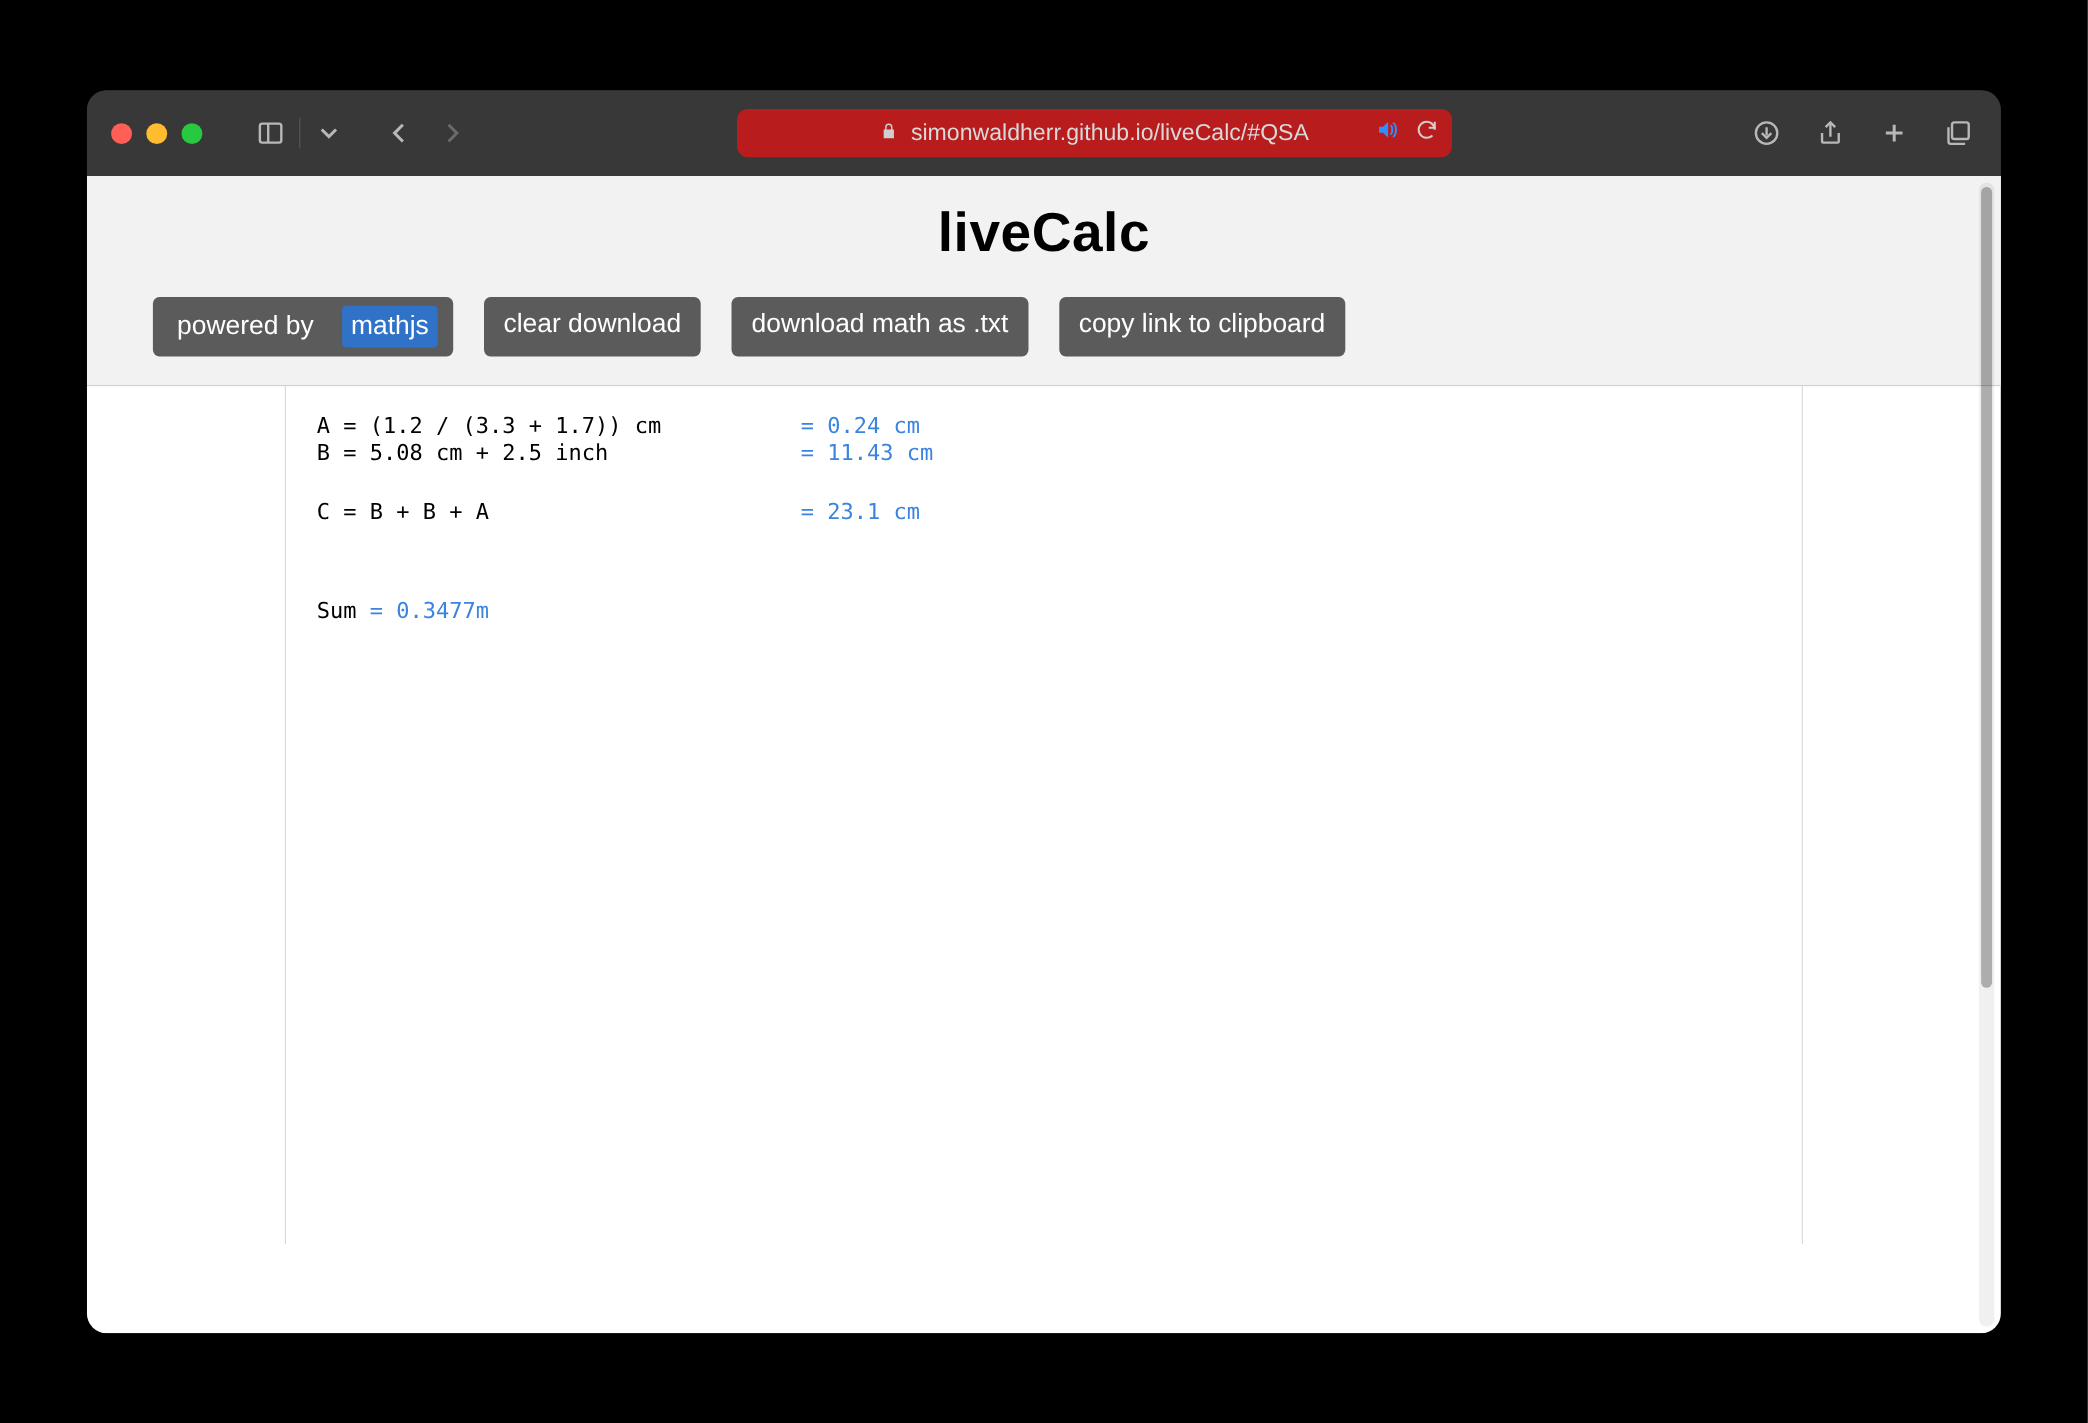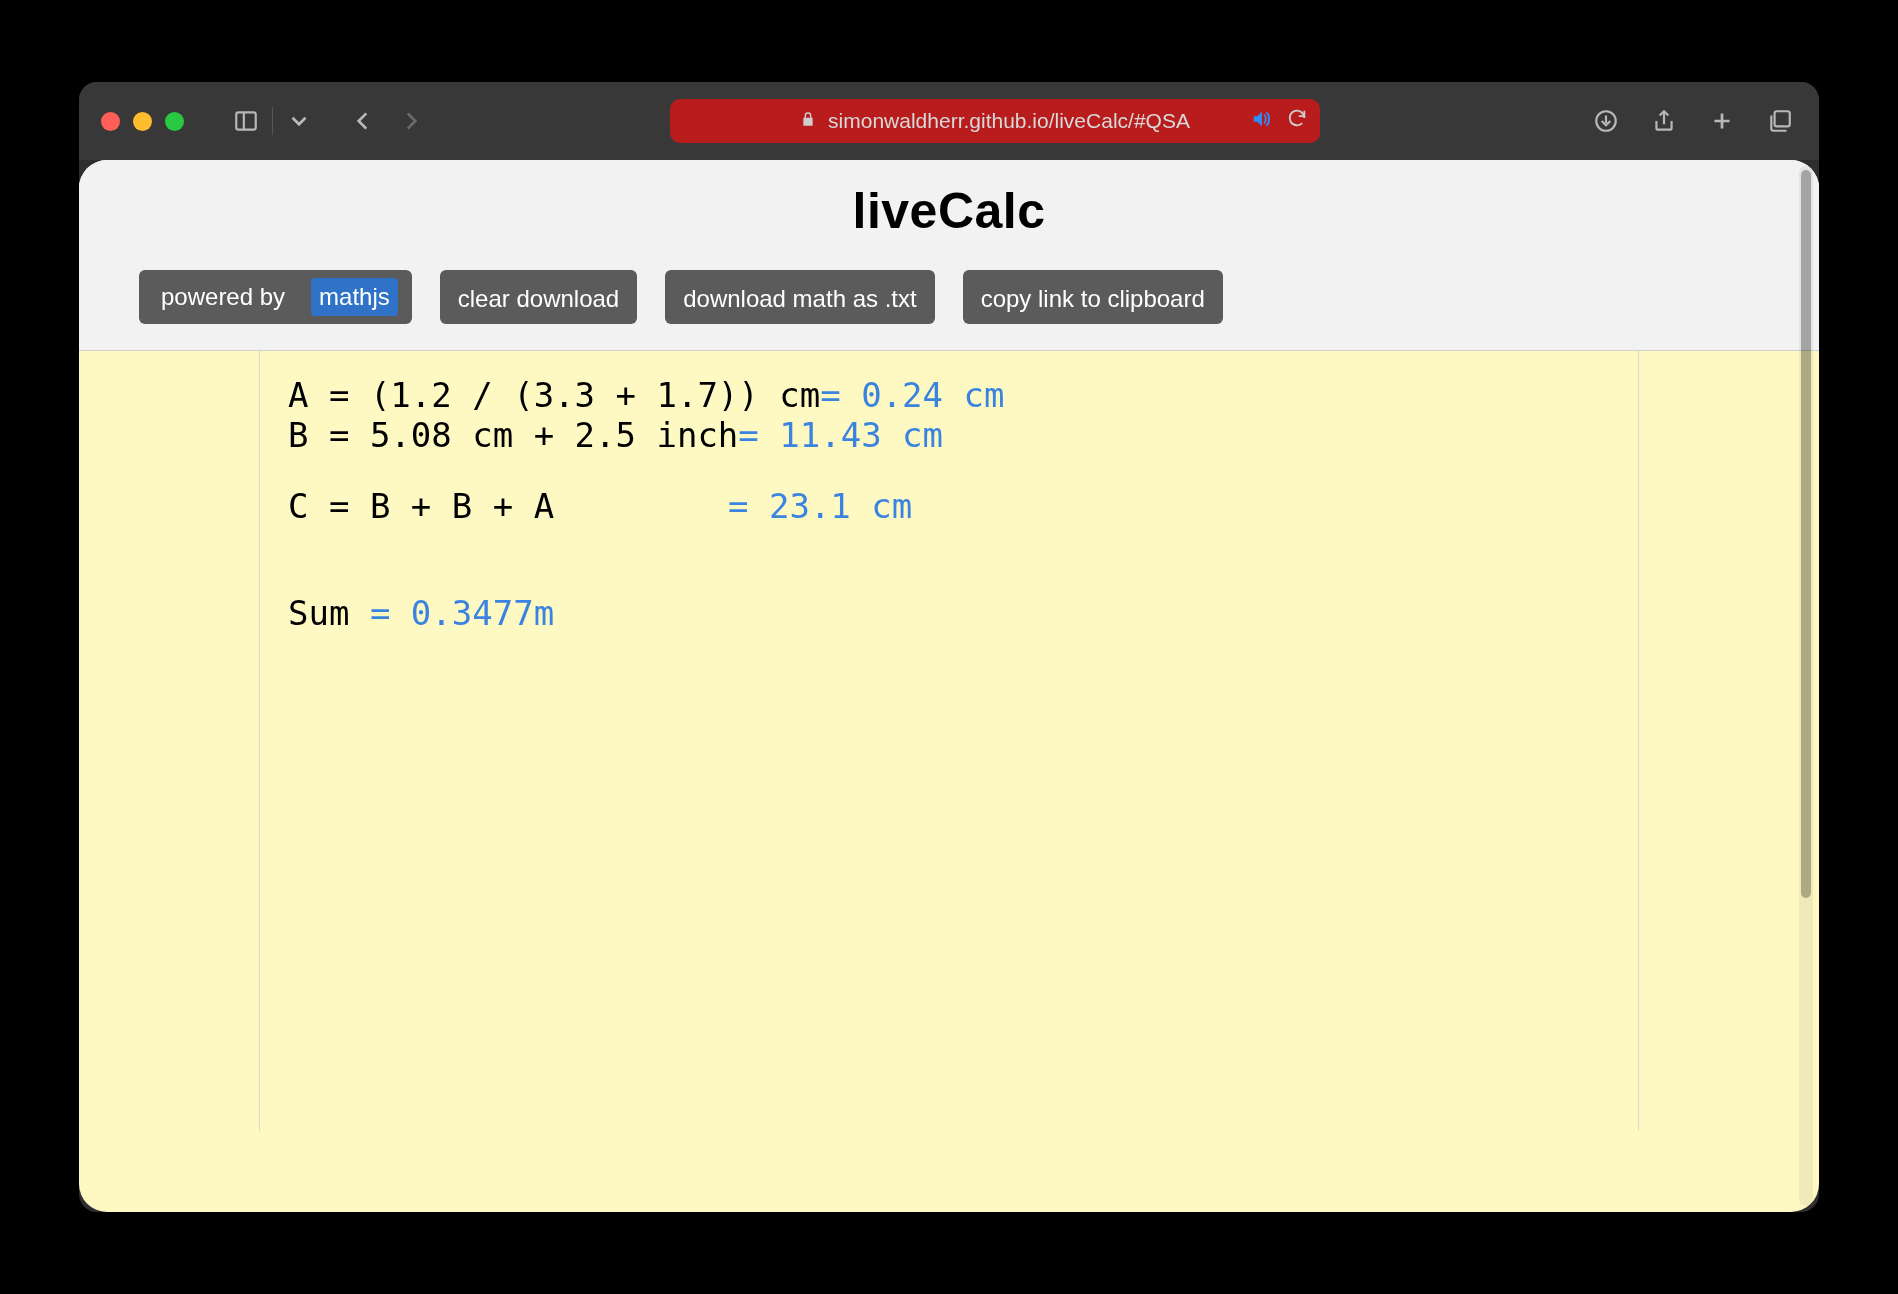--- a/index.html
+++ b/index.html
@@ -89,24 +89,23 @@
 
   .right-tools {
     display:flex; gap:24px; align-items:center;
     margin-left: 30px;
   }
   .right-tools .tb-icon { width:34px; }
 
   
   .pagewrap {
     flex:1;
-    background:#fef9c3;
+    background:#ffffff;
     position:relative;
     overflow:hidden;
-    border-radius:28px;
   }
   .scrollbar-fake {
     position:absolute; right:6px; top:6px; bottom:6px; width:14px;
     background: rgba(0,0,0,0.06);
     border-radius: 8px;
   }
   .scrollbar-fake::before{
     content:""; position:absolute; left:2px; right:2px; top:4px; height:70%;
     background: rgba(0,0,0,0.28); border-radius:6px;
   }
@@ -126,39 +125,39 @@
   }
   .btn-row {
     display:flex; gap:28px; flex-wrap:wrap;
   }
   .hbtn {
     background:#5b5b5b;
     color:#fff;
     border-radius:6px;
     padding:8px 14px;
     font-size:24px;
-    display:flex; align-items:flex-end; gap:0;
+    display:flex; align-items:flex-start; gap:0;
     line-height:1.4;
     cursor:pointer;
   }
   .hbtn .seg { padding: 2px 8px; }
   .hbtn .seg.blue { background:#2f72c8; border-radius:4px; margin-left:18px;}
   .hbtn .seg.lime { background:#84bd25; border-radius:4px; margin-left:2px;}
   .hbtn.simple { padding:8px 18px; }
 
   .editor-shell {
     padding: 0 180px 0 180px;
   }
   .editor {
     border-left: 1px solid #d9d9d9;
     border-right: 1px solid #d9d9d9;
     min-height: 780px;
     padding: 24px 28px;
     font-family: "SFMono-Regular", ui-monospace, Menlo, Consolas, monospace;
-    font-size: 34px;
+    font-size: 20px;
     line-height: 1.2;
     color:#000;
     white-space: pre;
   }
   .line { display:flex; }
   .line .expr { min-width: 440px; }
   .line .res { color:#3a84e0; }
   .line.gap { height: 30px; }
   .line.big-gap { height: 66px; }
   .inline-res { color:#3a84e0; }

